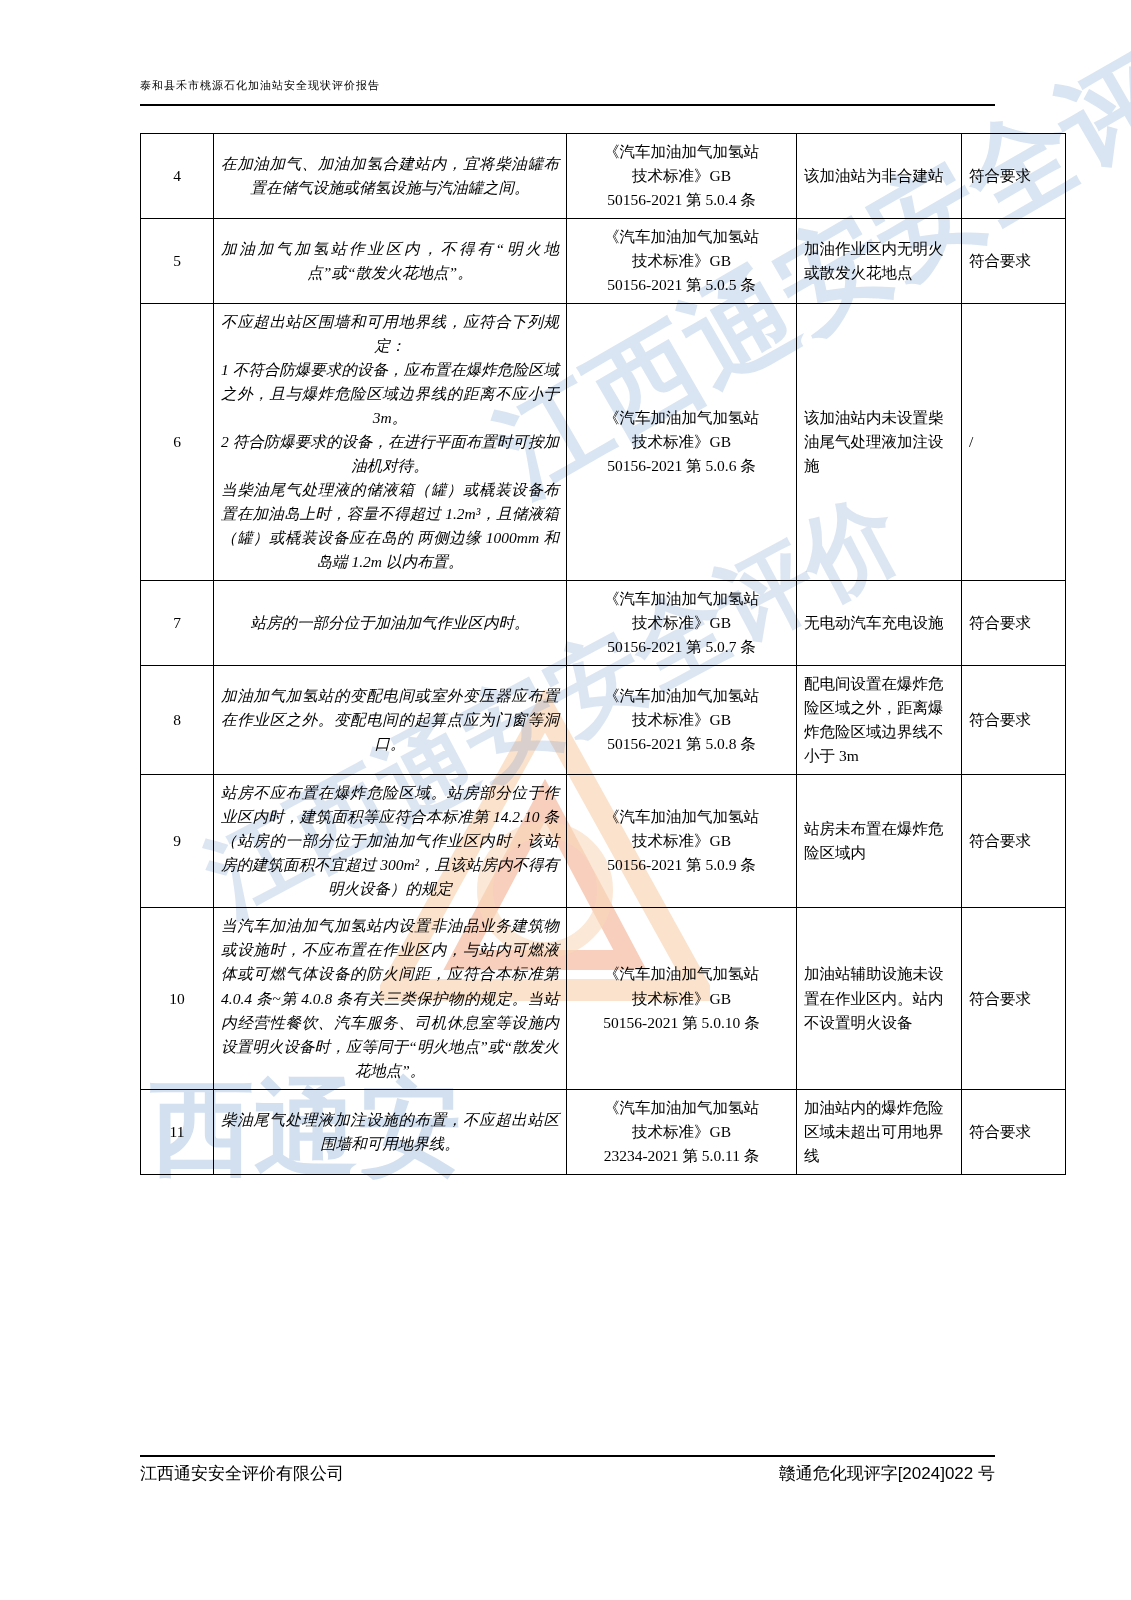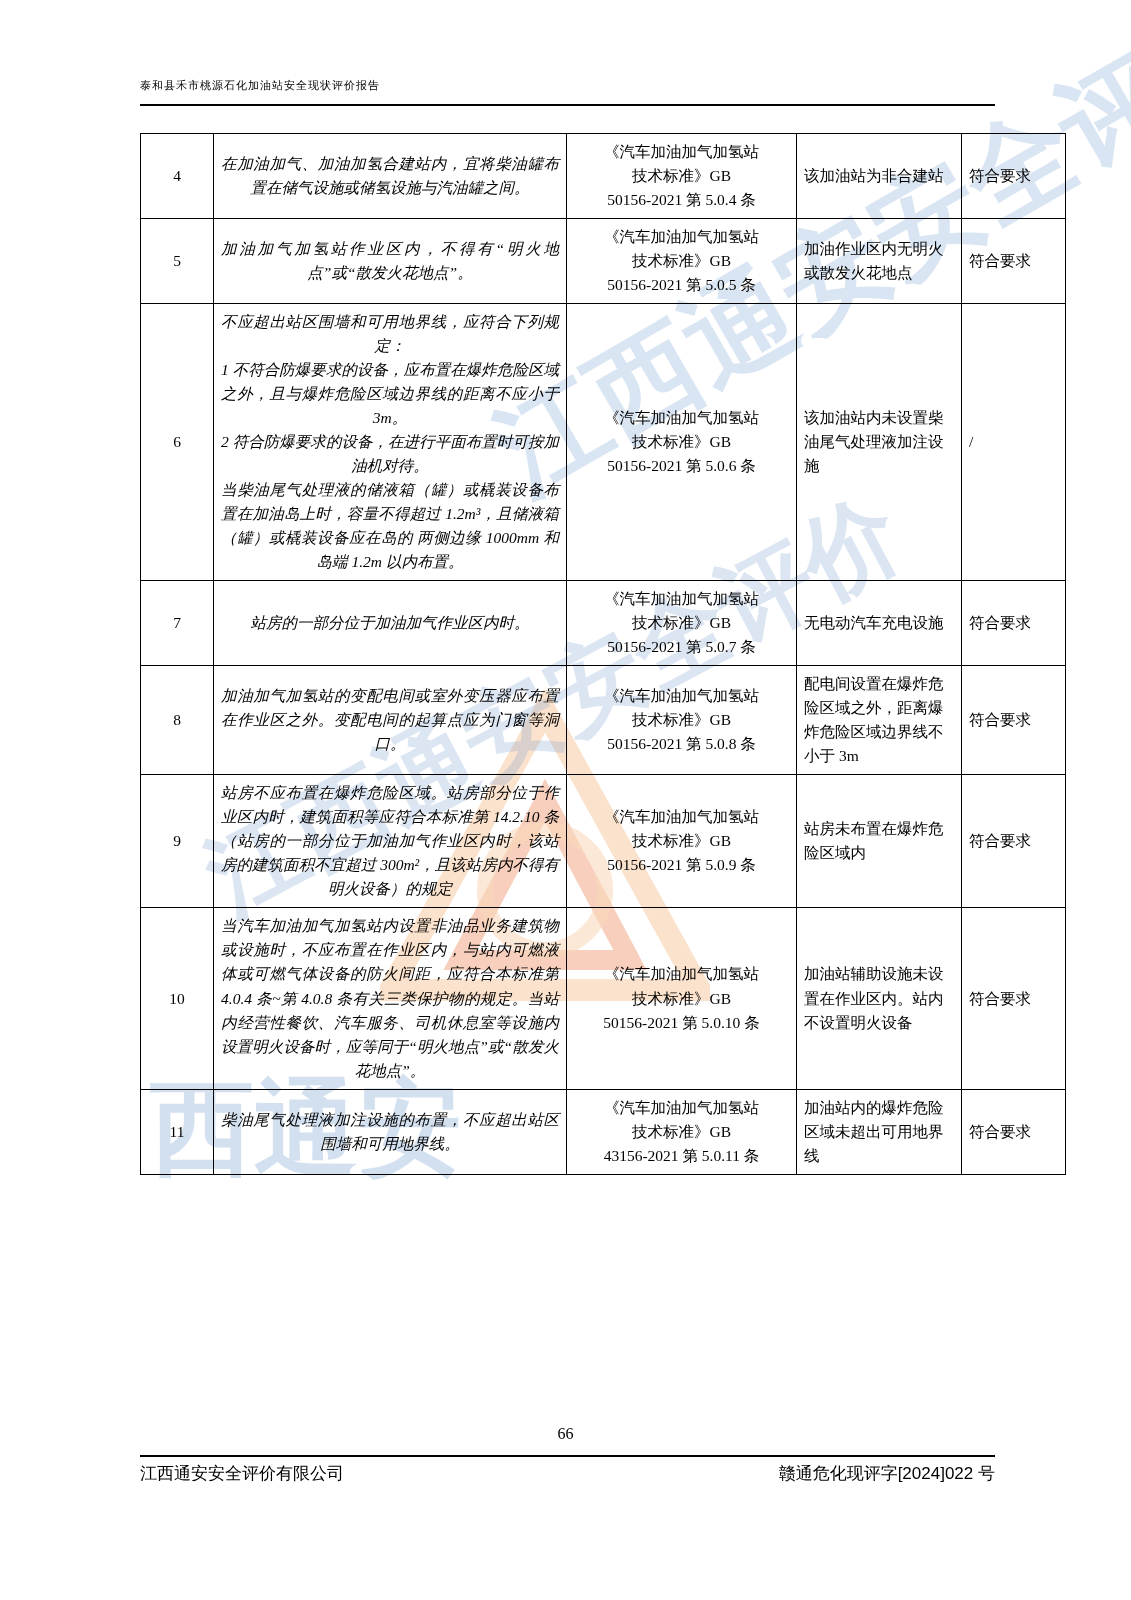--- a/index.html
+++ b/index.html
@@ -262,29 +262,28 @@
           <td class="c-cur">加油站辅助设施未设置在作业区内。站内不设置明火设备</td>
           <td class="c-res">符合要求</td>
         </tr>
 
         <tr>
           <td class="c-no">11</td>
           <td class="c-req">柴油尾气处理液加注设施的布置，不应超出站区围墙和可用地界线。</td>
           <td class="c-std">
             <span class="std-line">《汽车加油加气加氢站</span>
             <span class="std-line">技术标准》GB</span>
-            <span class="std-line">43156-2021 第 5.0.11 条</span>
+            <span class="std-line">23234-2021 第 5.0.11 条</span>
           </td>
           <td class="c-cur">加油站内的爆炸危险区域未超出可用地界线</td>
           <td class="c-res">符合要求</td>
         </tr>
       </tbody>
     </table>
   </div>
 
-  <div class="page-number">66</div>
   <div class="footer-rule"></div>
   <div class="footer">
     <span>江西通安安全评价有限公司</span>
     <span>赣通危化现评字[2024]022 号</span>
   </div>
 
 </div>
 
 </body></html>

